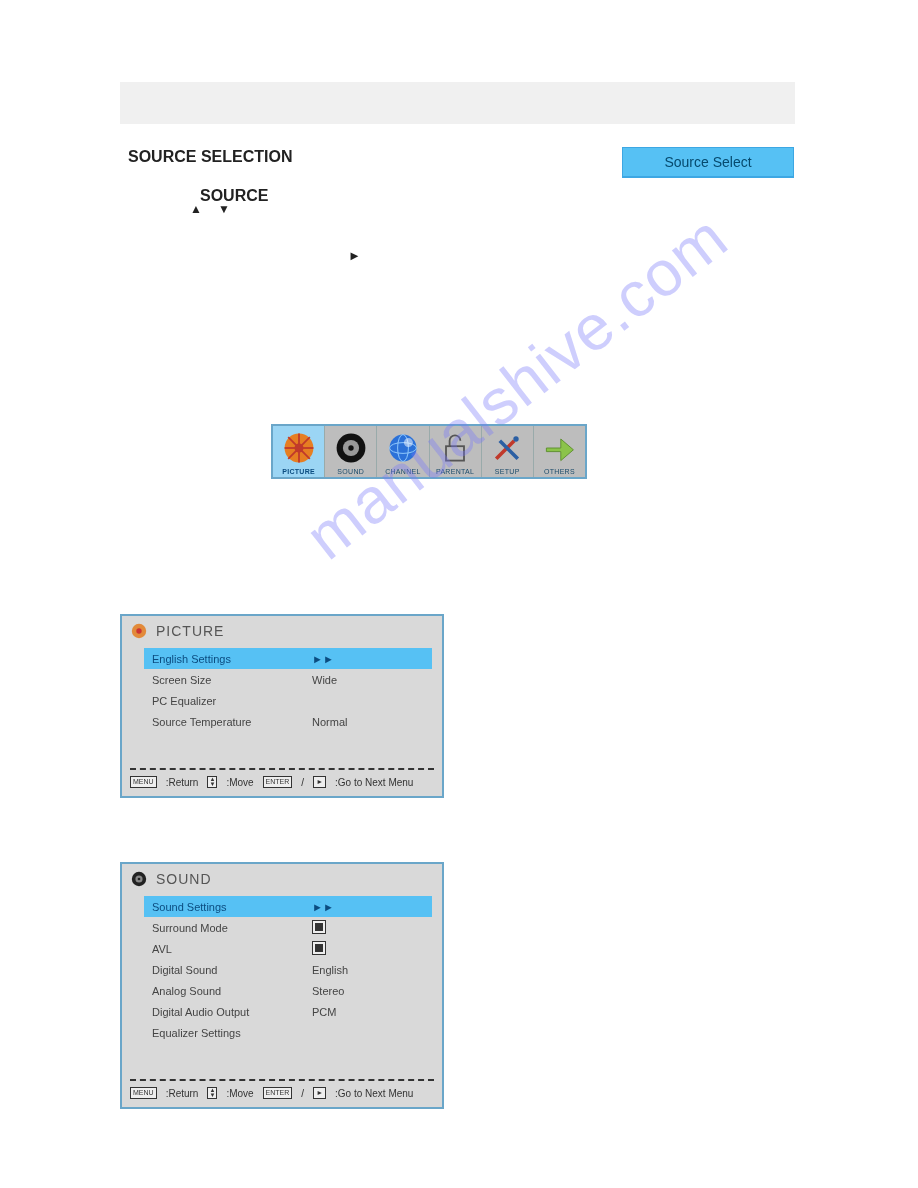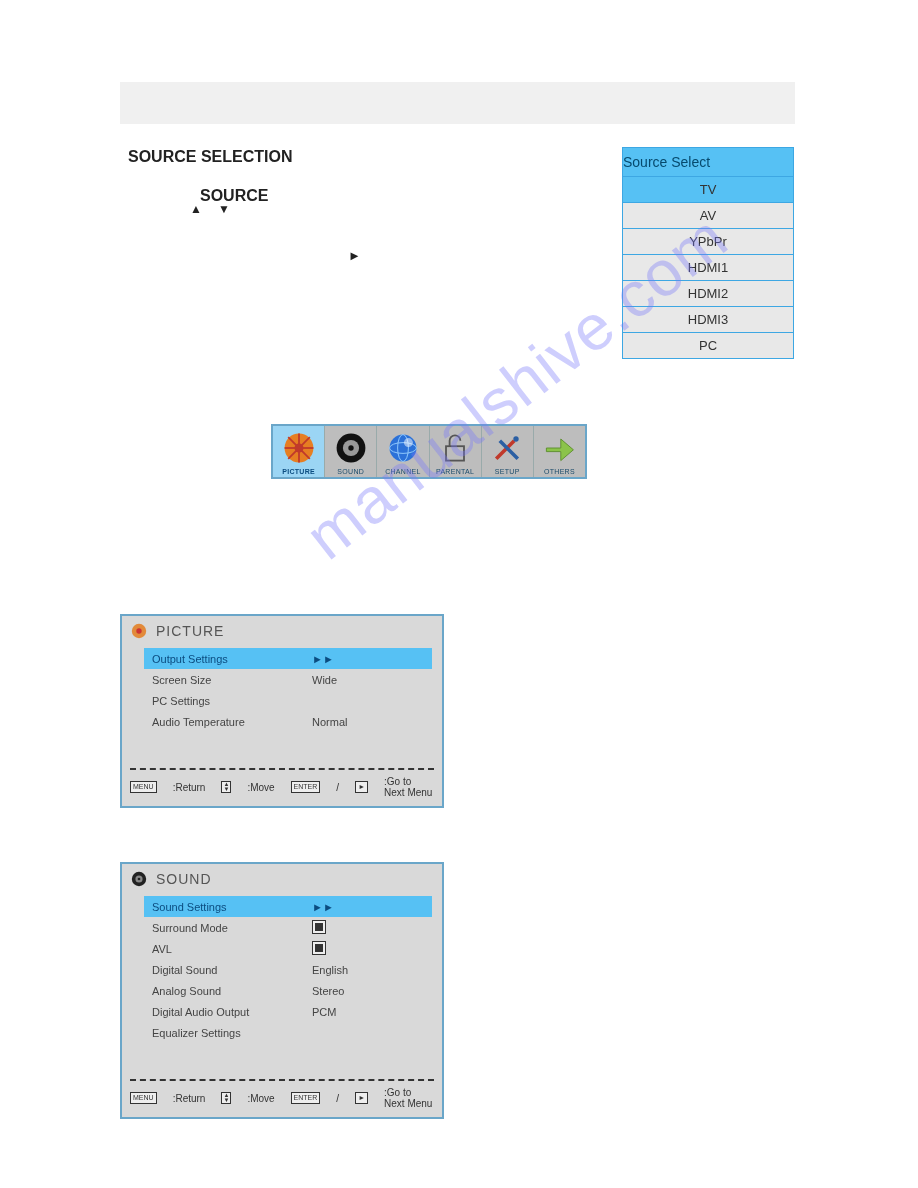--- a/index.html
+++ b/index.html
@@ -5,21 +5,21 @@
   html,body{margin:0;padding:0;background:#fff;font-family:Arial,Helvetica,sans-serif;color:#222;font-size:13px}
   .page{width:918px;margin:0 auto;position:relative;height:1188px}
   .topbar{position:absolute;left:120px;top:82px;width:675px;height:42px;background:#f0f0f0}
   .h-source{position:absolute;left:128px;top:148px;font-weight:700;font-size:16px}
   .source-label{position:absolute;left:200px;top:187px;font-weight:700;font-size:16px}
   .tri-up{position:absolute;left:190px;top:202px;font-size:12px}
   .tri-down{position:absolute;left:218px;top:202px;font-size:12px}
   .tri-play{position:absolute;left:348px;top:248px;font-size:13px}
 
   .src-table{position:absolute;left:622px;top:147px;width:170px;border:1px solid #3da7e3;background:#e8e8e8}
-  .src-head{background:#56c1f4;text-align:left;padding:6px 0;font-size:14px;color:#064a6e;border-bottom:1px solid #3da7e3}
+  .src-head{background:#56c1f4;text-align:center;padding:6px 0;font-size:14px;color:#064a6e;border-bottom:1px solid #3da7e3}
   .src-row{border-bottom:1px solid #3da7e3;text-align:center;padding:5px 0;font-size:13px;color:#333}
   .src-row:last-child{border-bottom:none}
   .src-row.sel{background:#56c1f4}
 
   .iconbar{position:absolute;left:271px;top:424px;width:312px;border:2px solid #6aa6c9;background:#bdbdbd;display:flex}
   .iconbar .cell{flex:1;border-right:1px solid #9aa;padding:4px 2px 2px;text-align:center}
   .iconbar .cell:last-child{border-right:none}
   .iconbar .cell.active{background:#9bd5f4}
   .iconbar .ic{width:36px;height:36px;margin:0 auto 2px;display:flex;align-items:center;justify-content:center}
   .iconbar .lab{font-size:7px;letter-spacing:0.3px;color:#1a4a6a}
@@ -29,21 +29,21 @@
   .panel.picture{left:120px;top:614px;width:320px}
   .panel.sound{left:120px;top:862px;width:320px}
   .panel-head{display:flex;align-items:center;gap:8px;padding:6px 8px 8px;color:#555;font-size:14px;letter-spacing:1px}
   .panel-head .hicon{width:18px;height:18px}
   .panel-body{padding:0 10px 26px 22px}
   .row{display:flex;align-items:center;font-size:11px;color:#444;height:21px;padding:0 8px}
   .row .k{flex:0 0 160px}
   .row .v{flex:1;text-align:left}
   .row.sel{background:#56c1f4;color:#0b4c80}
   .dashline{margin:10px 8px 4px;height:0;border-top:2px dashed #333}
-  .foot{display:flex;align-items:center;gap:16px;font-size:10px;color:#333;padding:2px 8px 8px}
+  .foot{display:flex;align-items:center;gap:9px;font-size:10px;color:#333;padding:2px 8px 8px}
   .kbox{display:inline-block;border:1px solid #333;padding:0 2px;font-size:7px;line-height:10px;background:#eee;vertical-align:middle}
   .arrbox{display:inline-flex;flex-direction:column;border:1px solid #333;font-size:6px;line-height:5px;padding:0 1px;background:#eee;vertical-align:middle}
   .cbox{display:inline-block;width:12px;height:12px;border:1px solid #333;background:#eee;position:relative}
   .cbox::after{content:"";position:absolute;left:2px;top:2px;width:8px;height:8px;background:#333}
 
   .watermark{position:absolute;left:260px;top:350px;font-size:64px;color:rgba(120,120,250,0.36);transform:rotate(-38deg);pointer-events:none;font-weight:400;letter-spacing:1px;font-family:Arial}
 </style>
 </head>
 <body>
 
@@ -52,29 +52,20 @@
   <div class="topbar"></div>
 
   <div class="h-source">SOURCE SELECTION</div>
   <div class="source-label">SOURCE</div>
   <div class="tri-up">▲</div>
   <div class="tri-down">▼</div>
   <div class="tri-play">►</div>
 
   <div class="src-table">
     <div class="src-head">Source Select</div>
-    <div id="src-rows">
-        <div class="src-row sel">TV</div>
-        <div class="src-row">AV</div>
-        <div class="src-row">YPbPr</div>
-        <div class="src-row">HDMI1</div>
-        <div class="src-row">HDMI2</div>
-        <div class="src-row">HDMI3</div>
-        <div class="src-row">PC</div>
-      </div>
   </div>
 
   <div class="iconbar" id="iconbar">
       <div class="cell active">
         <div class="ic">
           <svg viewBox="0 0 40 40">
             <circle cx="20" cy="20" r="16" fill="#e67e22"></circle>
             <g stroke="#c0392b" stroke-width="2">
               <line x1="20" y1="4" x2="20" y2="36"></line>
               <line x1="4" y1="20" x2="36" y2="20"></line>
@@ -141,33 +132,33 @@
       <span class="hicon">
         <svg viewBox="0 0 20 20">
             <circle cx="10" cy="10" r="8" fill="#e28a3a"></circle>
             <circle cx="10" cy="10" r="3" fill="#c33"></circle>
           </svg>
       </span>
       <span>PICTURE</span>
     </div>
     <div class="panel-body" id="pic-rows">
         <div class="row sel">
-          <span class="k">Output Settings</span>
+          <span class="k">English Settings</span>
           <span class="v">►►</span>
         </div>
         <div class="row">
           <span class="k">Screen Size</span>
           <span class="v">Wide</span>
         </div>
         <div class="row">
-          <span class="k">PC Settings</span>
+          <span class="k">PC Equalizer</span>
           <span class="v"></span>
         </div>
         <div class="row">
-          <span class="k">Audio Temperature</span>
+          <span class="k">Source Temperature</span>
           <span class="v">Normal</span>
         </div>
       </div>
     <div class="dashline"></div>
     <div class="foot">
       <span class="kbox">MENU</span>
       <span>:Return</span>
       <span class="arrbox">
           <span>▲</span>
           <span>▼</span>

